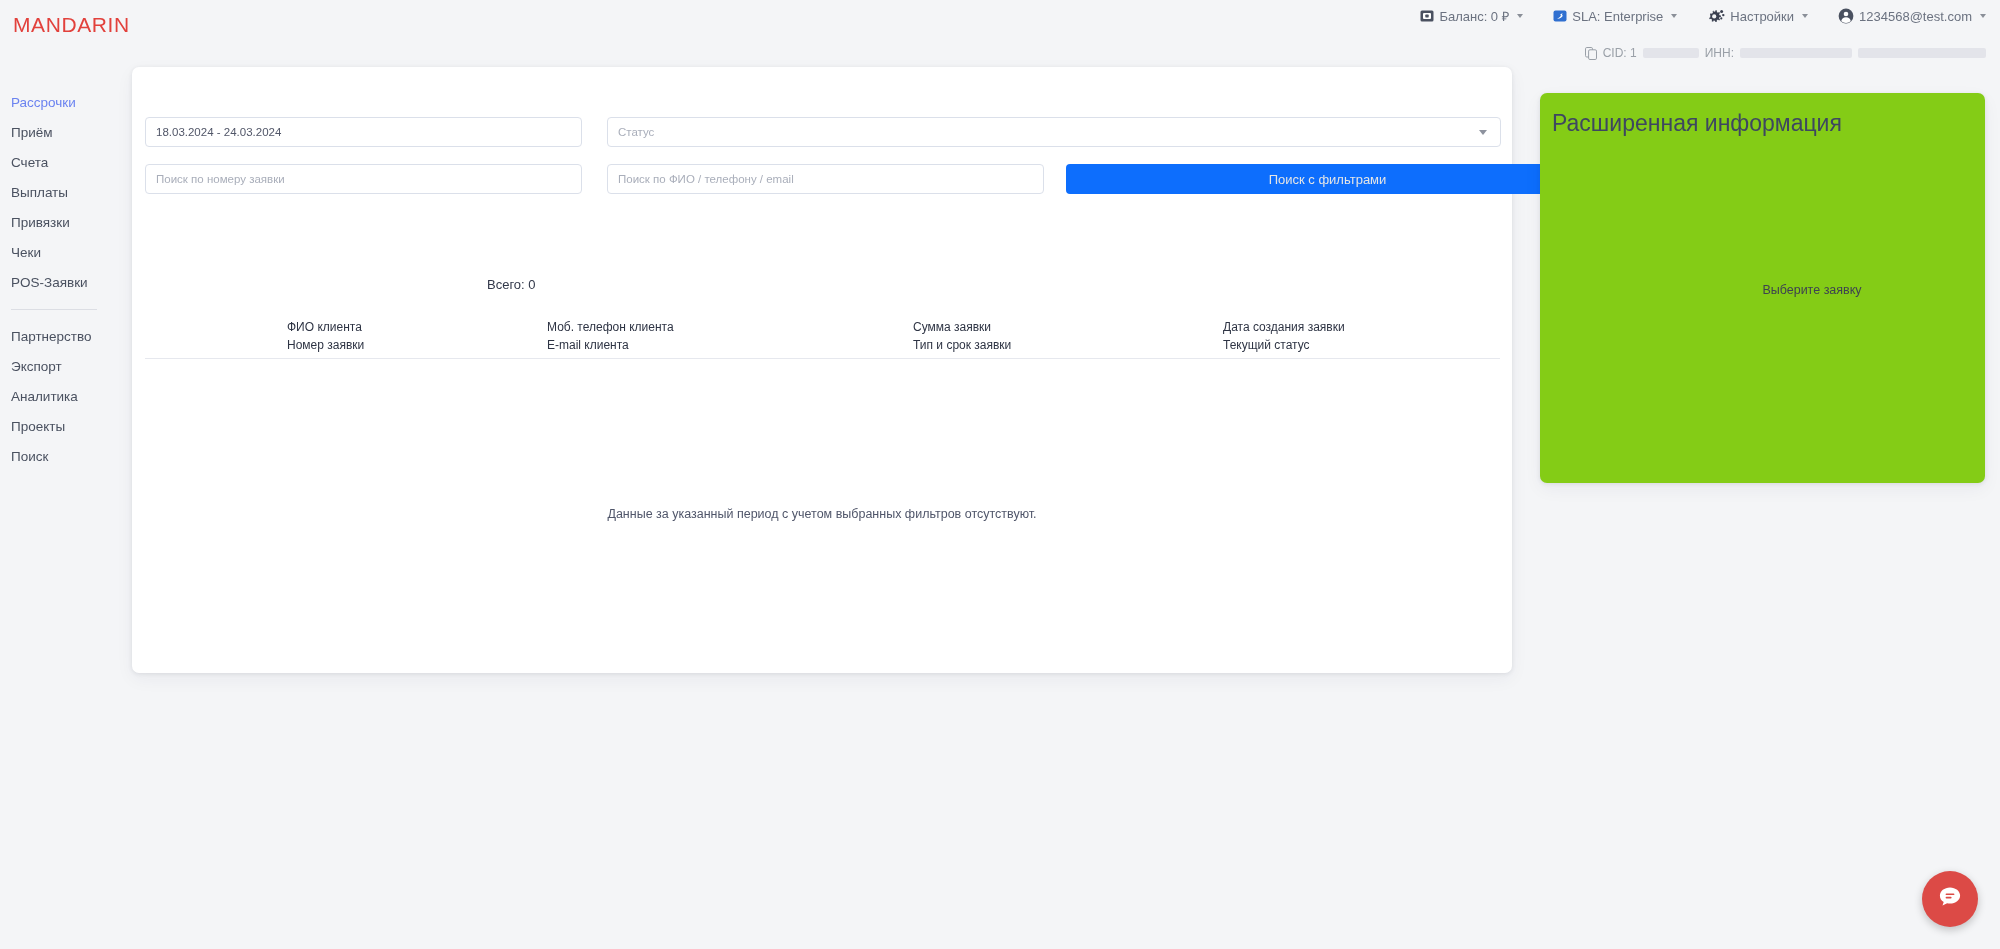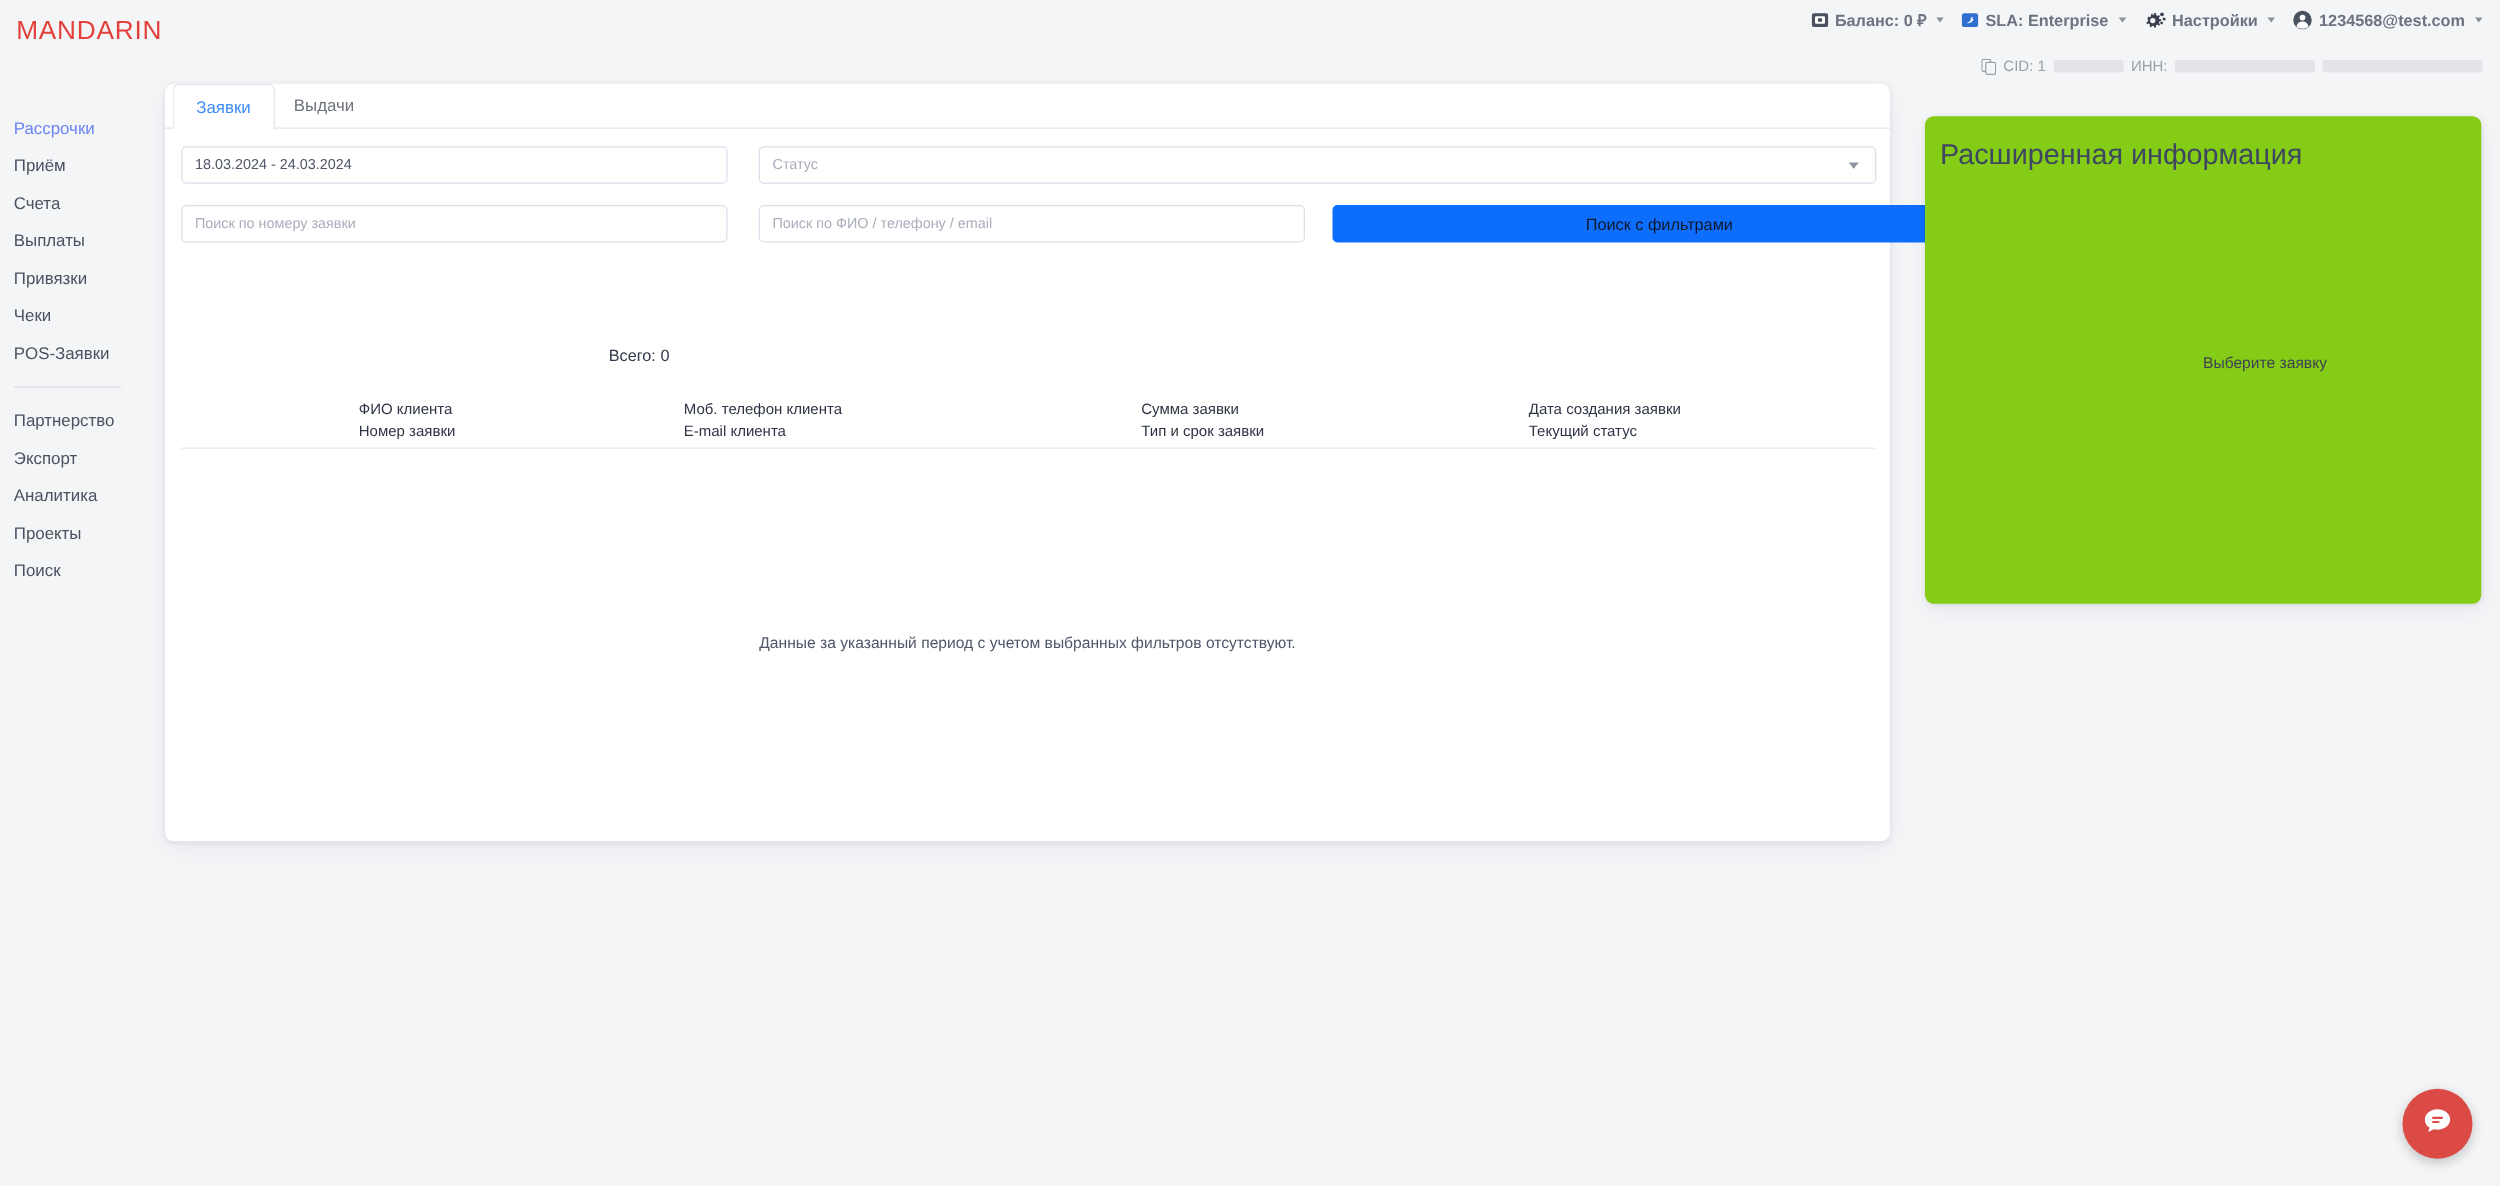--- a/index.html
+++ b/index.html
@@ -22,23 +22,22 @@
     position: absolute; left: 13px; top: 13px;
     font-size: 21px; letter-spacing: 0.6px;
     color: #e2413c; font-weight: 400;
   }
   .hdr-right {
     position: absolute; right: 14px; top: 6px;
     text-align: right;
   }
   .hdr-row1 {
     display: flex; align-items: center; justify-content: flex-end;
-    gap: 0px; height: 20px; font-size: 13px; color: #6b7280;
+    gap: 16px; height: 20px; font-size: 13px; color: #6b7280;
     white-space: nowrap;
-    font-weight: bold;
   }
   .hdr-item {
     display: inline-flex; align-items: center; gap: 5px;
     margin-left: 14px; cursor: pointer; color: #6b7280;
   }
   .hdr-item:first-child { margin-left: 0; }
   .caret {
     display: inline-block; width: 0; height: 0; margin-left: 3px;
     border-left: 3.5px solid transparent;
     border-right: 3.5px solid transparent;
@@ -118,21 +117,21 @@
   .sel-caret {
     position: absolute; right: 14px; top: 13px;
     width: 0; height: 0;
     border-left: 4px solid transparent;
     border-right: 4px solid transparent;
     border-top: 5px solid #8d929e;
   }
   .status-wrap { position: absolute; left: 462px; top: 0; width: 894px; height: 30px; cursor: pointer; }
   .btn-search {
     position: absolute; left: 921px; top: 47px; width: 523px; height: 30px;
-    background: #0d6efd; color: #0f172a; border: none; border-radius: 4px;
+    background: #0d6efd; color: #e5e5e5; border: none; border-radius: 4px;
     font-size: 13px; cursor: pointer;
     font-family: "Liberation Sans", sans-serif;
   }
 
   
   .total-label {
     position: absolute; left: 355px; top: 210px;
     font-size: 13px; color: #32384a;
   }
   .perpage-wrap {
@@ -288,24 +287,20 @@
   <div class="nav-divider"></div>
   <a class="nav-item">Партнерство</a>
   <a class="nav-item">Экспорт</a>
   <a class="nav-item">Аналитика</a>
   <a class="nav-item">Проекты</a>
   <a class="nav-item">Поиск</a>
 </nav>
 
 <section class="main-card">
 
-  <div class="tabs">
-    <div class="tab active tab-1">Заявки</div>
-    <div class="tab tab-2">Выдачи</div>
-  </div>
 
   <div class="filters">
     <input class="f-input f-date" type="text" value="18.03.2024 - 24.03.2024" style="">
 
     <div class="status-wrap">
       <input class="f-input f-status" style="left: 0px; top: 0px; width: 894px;" type="text" readonly="" placeholder="Статус">
       <i class="sel-caret"></i>
     </div>
 
     <input class="f-input f-num" type="text" placeholder="Поиск по номеру заявки" style="">

